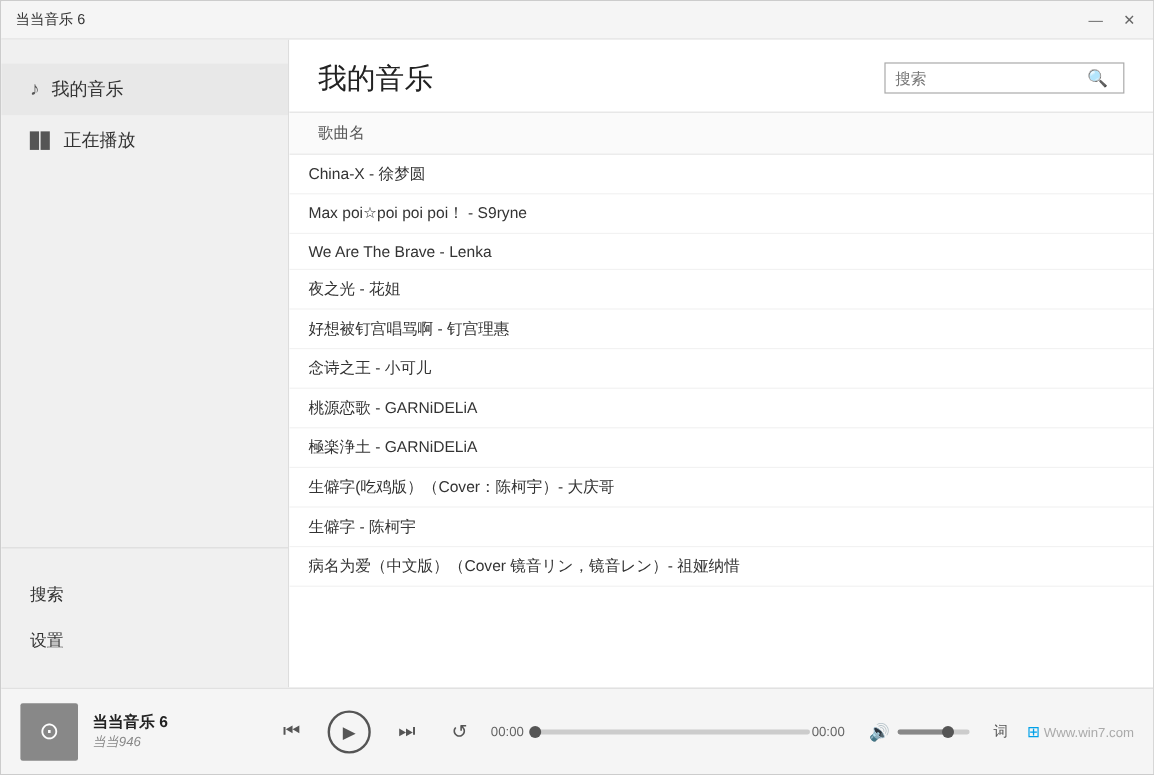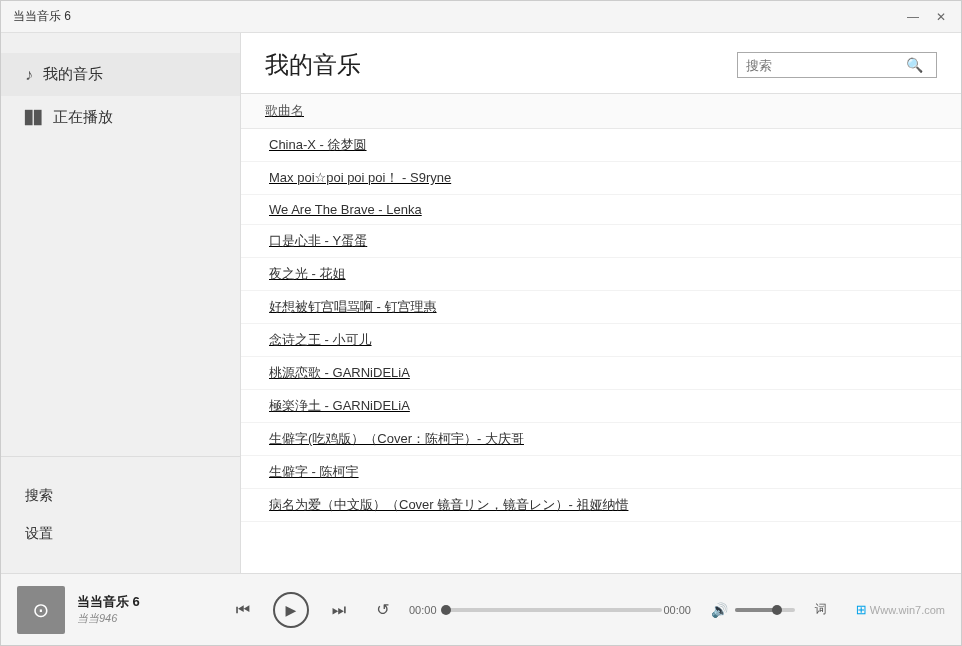--- a/index.html
+++ b/index.html
@@ -133,31 +133,30 @@
     .search-icon-span {
       color: #888;
       font-size: 14px;
     }
 
     
     .song-list-wrapper {
       flex: 1;
       overflow-y: auto;
       border-top: 1px solid #e0e0e0;
-      text-decoration: underline;
     }
     .song-list-header {
       padding: 8px 24px;
       font-size: 13px;
       color: #555;
       background: #fafafa;
       border-bottom: 1px solid #e8e8e8;
     }
     .song-item {
-      padding: 7px 28px;
+      padding: 7px 16px;
       font-size: 13px;
       color: #333;
       border-bottom: 1px solid #f2f2f2;
       cursor: pointer;
     }
 
     
     .song-list-wrapper::-webkit-scrollbar { width: 8px; }
     .song-list-wrapper::-webkit-scrollbar-track { background: #f0f0f0; }
     .song-list-wrapper::-webkit-scrollbar-thumb { background: #c0c0c0; }
@@ -349,21 +348,20 @@
       </div>
     </div>
 
     <div class="song-list-wrapper">
       <div class="song-list-header">歌曲名</div>
 
       <div id="song-list">
           <div class="song-item">China-X - 徐梦圆</div>
           <div class="song-item">Max poi☆poi poi poi！ - S9ryne</div>
           <div class="song-item">We Are The Brave - Lenka</div>
-          <div class="song-item">口是心非 - Y蛋蛋</div>
           <div class="song-item">夜之光 - 花姐</div>
           <div class="song-item">好想被钉宫唱骂啊 - 钉宫理惠</div>
           <div class="song-item">念诗之王 - 小可儿</div>
           <div class="song-item">桃源恋歌 - GARNiDELiA</div>
           <div class="song-item">極楽浄土 - GARNiDELiA</div>
           <div class="song-item">生僻字(吃鸡版）（Cover：陈柯宇）- 大庆哥</div>
           <div class="song-item">生僻字 - 陈柯宇</div>
           <div class="song-item">病名为爱（中文版）（Cover 镜音リン，镜音レン）- 祖娅纳惜</div>
         </div>
     </div>
@@ -394,17 +392,17 @@
     <span class="time-label">00:00</span>
   </div>
   <div class="volume-section">
     <button class="volume-icon-btn">🔊</button>
     <div class="volume-bar-wrap">
       <div class="volume-bar-fill"></div>
       <div class="volume-dot"></div>
     </div>
   </div>
   <button class="lyrics-btn">词</button>
-  <span style="font-size:11px;color:#aaa;margin-left:17px;">
+  <span style="font-size:11px;color:#aaa;margin-left:4px;">
     <span style="color:#00a1e9;font-size:13px;">⊞</span>
     <span>Www.win7.com</span>
   </span>
 </div>
 
 </body></html>

